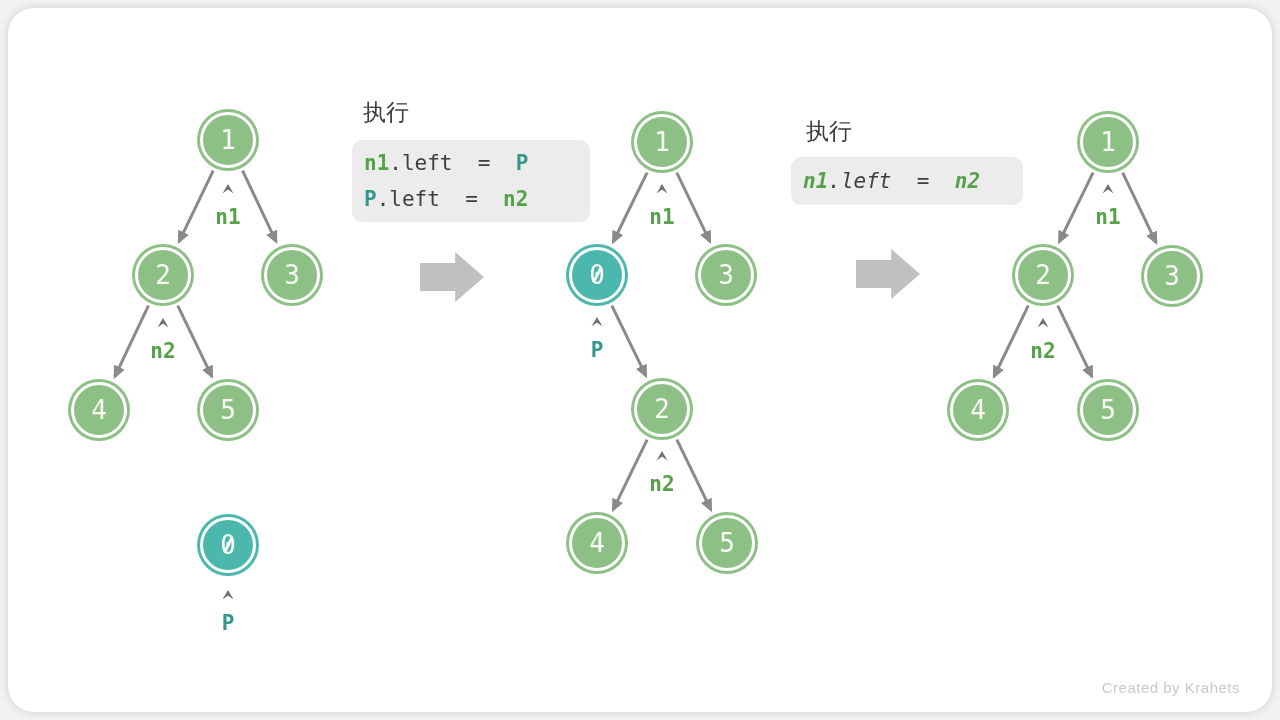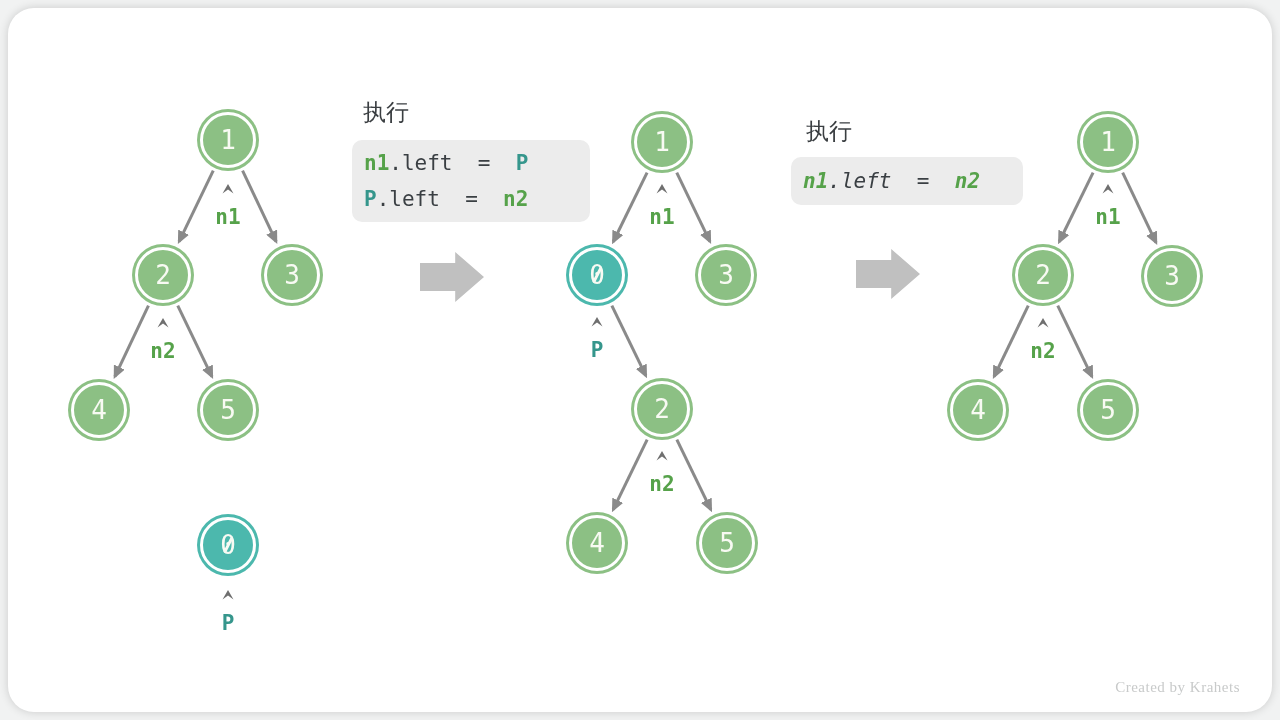--- a/index.html
+++ b/index.html
@@ -36,21 +36,21 @@
   #cb1{left:791px;top:157px;width:208px;height:48px;font-style:italic;}
   .code-line{white-space:pre;line-height:36px;}
   .tok.g{color:var(--lgreen);font-weight:bold;}
   .tok.t{color:var(--lteal);font-weight:bold;}
   .tok.p{color:var(--codetext);}
 
   .big-arrow{position:absolute;width:64px;height:50px;transform:translate(-50%,-50%);
     background:var(--bigarrow);
     clip-path:polygon(0 22%,55% 22%,55% 0,100% 50%,55% 100%,55% 78%,0 78%);}
 
-  #watermark{position:absolute;right:40px;bottom:24px;font-family:Liberation Serif, serif;
+  #watermark{position:absolute;right:40px;bottom:24px;font-family:Liberation Sans, sans-serif;
     font-size:15px;letter-spacing:.5px;color:var(--wm);}
 </style>
 </head>
 <body>
 
 <div id="card"></div>
 
 <div id="stage">
   <svg id="edge-layer" viewBox="0 0 1280 720">
     <defs>

